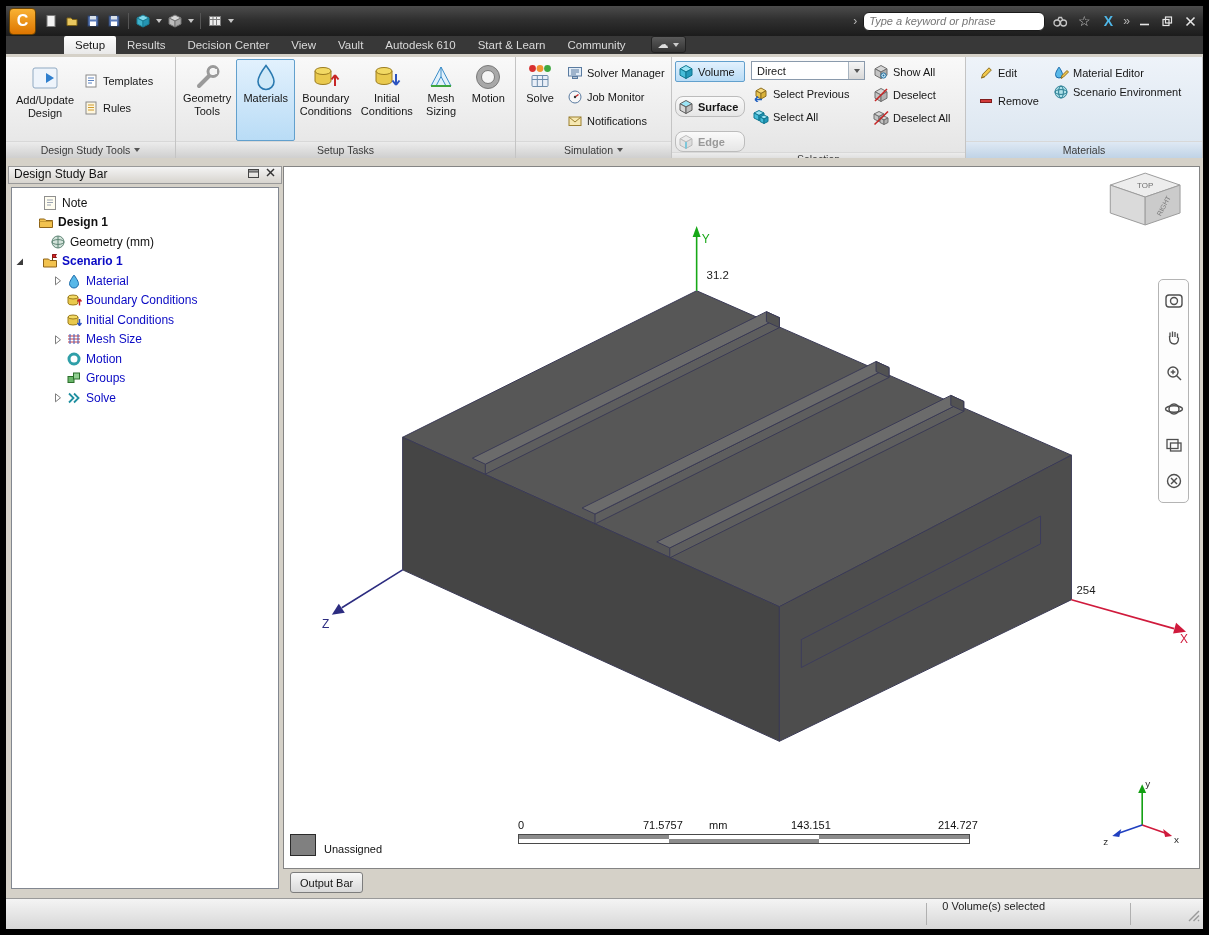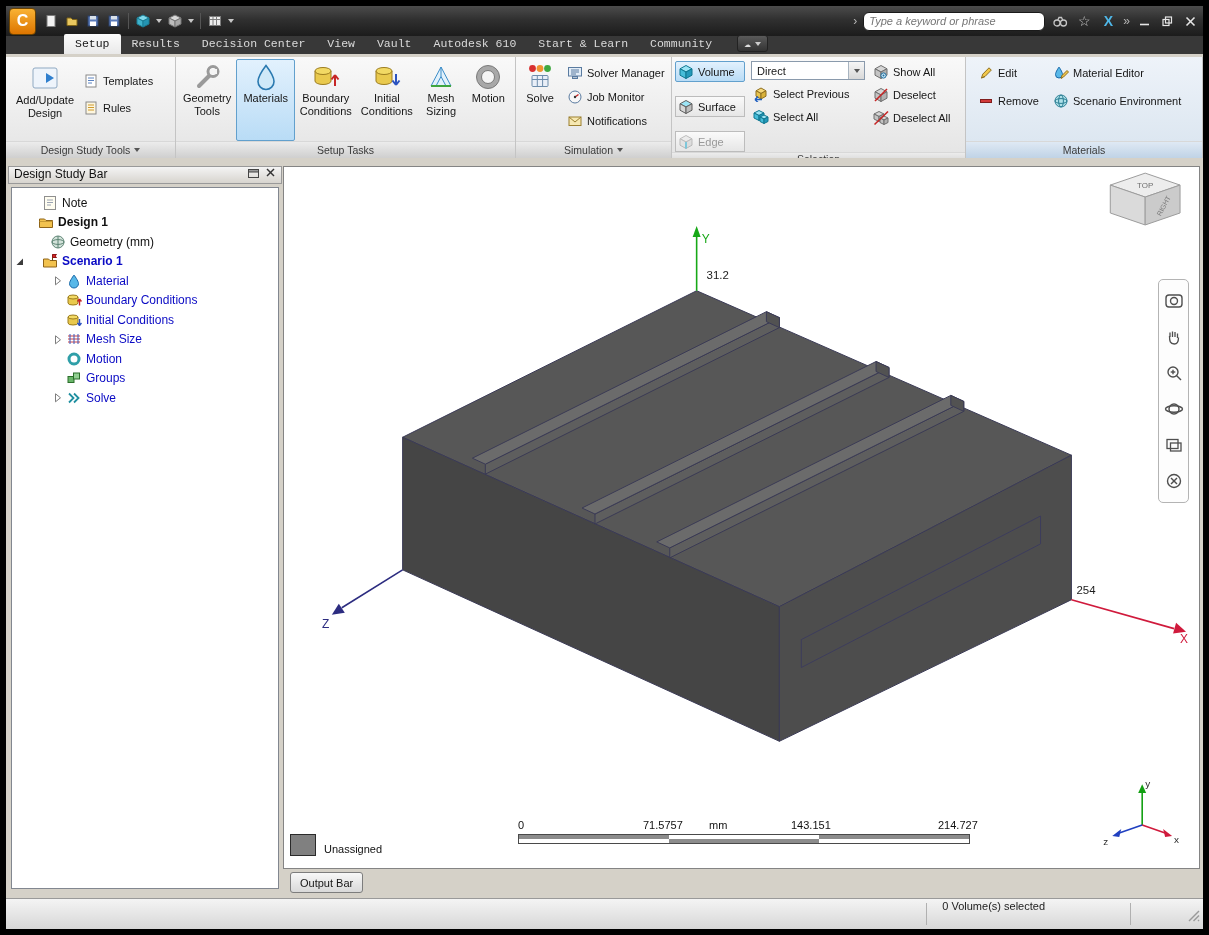--- a/index.html
+++ b/index.html
@@ -24,21 +24,21 @@
   .tbright { position:absolute; right:4px; top:0; height:30px; display:flex; align-items:center; gap:6px; }
   .chev { color:#b8b8b8; font-size:12px; }
   .search { width:170px; height:17px; border:1px solid #1a1a1a; border-radius:6px; font-size:11px;
             font-style:italic; color:#666; padding:0 5px; background:#fff; }
   .tbicon { display:flex; align-items:center; justify-content:center; width:18px; height:18px; color:#c8c8c8; font-size:14px; }
   .xlogo { color:#4fb7e8; font-weight:bold; font-size:14px; }
   .winbtn { width:17px; height:17px; display:flex; align-items:center; justify-content:center; }
 
   
   .menubar { position:absolute; top:30px; left:0; right:0; height:18px; background:#383838;
-             display:flex; align-items:flex-end; padding-left:58px; box-sizing:border-box;font-family:Liberation Mono, monospace; }
+             display:flex; padding-left:58px; box-sizing:border-box; }
   .mtab { padding:3px 11px 4px; font-size:11.5px; color:#dadada; }
   .mtab.active { background:linear-gradient(#fcfcfc,#e9e9e9); color:#161616; border-radius:2px 2px 0 0; }
   .cloudbtn { margin-left:14px; margin-bottom:2px; height:15px; padding:0 6px; border-radius:3px;
               background:linear-gradient(#5a5a5a,#333); border:1px solid #222; display:flex; align-items:center; gap:4px;
               color:#ddd; font-size:11px; }
   .dcaret { width:0; height:0; border-left:3.5px solid transparent; border-right:3.5px solid transparent; border-top:4px solid #555; }
   .cloudbtn .dcaret { border-top-color:#ccc; }
 
   
   .ribbon { position:absolute; top:51px; left:0; right:0; height:101px; display:flex;
@@ -48,21 +48,21 @@
   .rbody.mat { background:linear-gradient(#eef3f9,#dde7f1); }
   .rlabel { height:16px; display:flex; align-items:center; justify-content:center; gap:4px; font-size:10.5px;
             color:#3a3a3a; background:linear-gradient(#ececec,#cfcfcf); border-top:1px solid #d8d8d8; }
   .rlabel.hl { background:linear-gradient(#dfe9f4,#c0d3e6); }
   .bigbtn { display:flex; flex-direction:column; align-items:center; padding-top:3px; font-size:11px; color:#161616;
             border:1px solid transparent; border-radius:2px; box-sizing:border-box; }
   .blabel { text-align:center; line-height:1.2; margin-top:1px; }
   .sel { background:linear-gradient(#e2f1fd,#b9dcf6); border-color:#62a0cd; }
   .smallbtn { display:flex; align-items:center; gap:4px; font-size:11px; color:#161616; height:19px; padding:0 2px; white-space:nowrap; }
   .smallbtn.dis { color:#999; }
-  .smallbtn.boxed { border:1px solid #bcbcbc; border-radius:0; background:linear-gradient(#fafafa,#e6e6e6); }
+  .smallbtn.boxed { border:1px solid #bcbcbc; border-radius:8px; background:linear-gradient(#fafafa,#e6e6e6);font-weight:bold; }
   .smallbtn.selb { border:1px solid #62a0cd; border-radius:2px; background:linear-gradient(#e2f1fd,#b9dcf6); }
   .vcol { display:flex; flex-direction:column; }
   .combo { width:114px; height:19px; background:#fff; border:1px solid #8a9aac; display:flex; align-items:center;
            font-size:11px; color:#161616; padding-left:5px; box-sizing:border-box; position:relative; }
   .combo .cbtn { position:absolute; right:0; top:0; bottom:0; width:15px; border-left:1px solid #a8b4c0;
                  background:linear-gradient(#f6f6f6,#d8d8d8); display:flex; align-items:center; justify-content:center; }
 
   
   .main { position:absolute; top:152px; left:0; right:0; height:741px; background:#d5d1c8; }
 
@@ -452,21 +452,21 @@
               </svg>
             <span>Edit</span>
           </div>
           <div class="smallbtn">
             <svg width="16" height="16">
                 <rect x="2.5" y="6.5" width="11" height="3" fill="#d23a3a" stroke="#801d1d"></rect>
               </svg>
             <span>Remove</span>
           </div>
         </div>
-        <div class="vcol" style="gap:9px;">
+        <div class="vcol" style="">
           <div class="smallbtn">
             <svg width="16" height="16">
                 <path d="M6 2 C6 2 2.5 7 2.5 9.5 a3.5 3.5 0 0 0 7 0 C9.5 7 6 2 6 2 Z" fill="#58b8e8" stroke="#1868a8"></path>
                 <path d="M8 13.5 l1 -3 L14 5.5 l1.5 1.5 L10.5 12 Z" fill="#f2c84b" stroke="#8f6f1f"></path>
               </svg>
             <span>Material Editor</span>
           </div>
           <div class="smallbtn">
             <svg width="16" height="16">
                 <circle cx="8" cy="8" r="6" fill="#aee0e8" stroke="#2b7f95"></circle>

